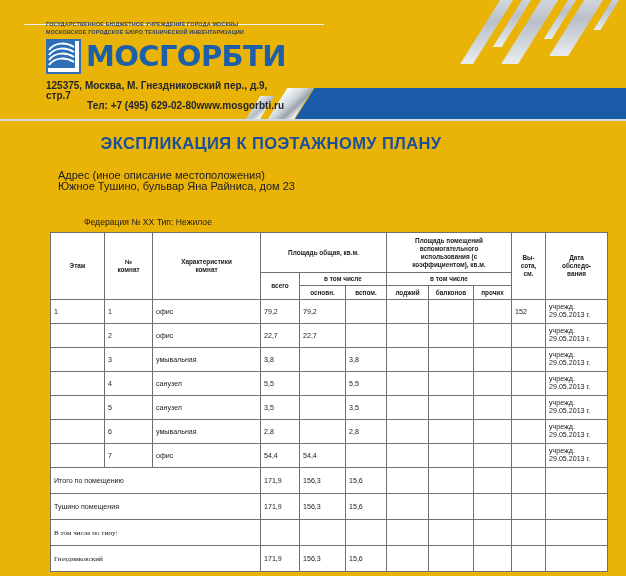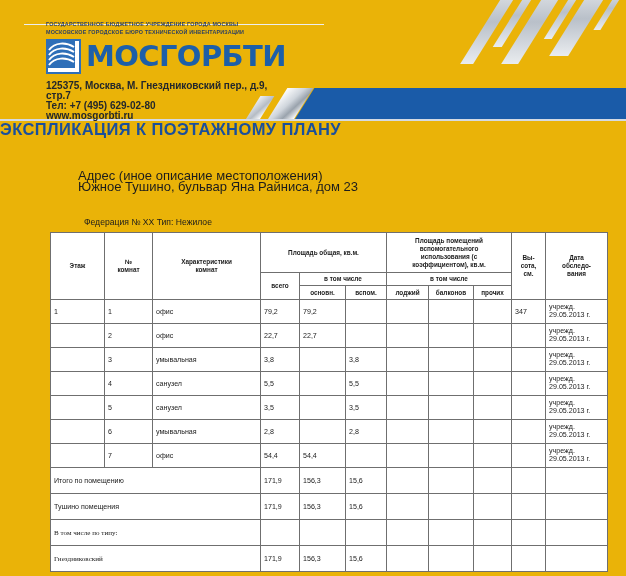--- a/index.html
+++ b/index.html
@@ -139,42 +139,41 @@
     margin-top: 7px;
     font-size: 10px;
     line-height: 10px;
     color: #23272b;
     font-weight: bold;
     width: 238px;
   }
   .contact .row2 {
     display: flex;
     justify-content: flex-end;
-    flex-direction: column;
   }
 
   
   .doc-title {
     position: absolute;
-    left: 0; top: 120px;
+    left: 0; top: 134px;
     width: 542px;
-    text-align: left;
+    text-align: center;
     font-size: 16.5px;
     font-weight: bold;
     color: #1a4f9c;
     letter-spacing: 0.4px;
   }
 
   
   .address-block {
     position: absolute;
-    left: 78px;
+    left: 58px;
     top: 170px;
     width: 520px;
-    font-size: 13px;
+    font-size: 11px;
     line-height: 11.4px;
     color: #1c1c1c;
   }
   .premise-line {
     position: absolute;
     left: 84px;
     top: 217px;
     font-size: 8.6px;
     color: #1c1c1c;
   }
@@ -348,21 +347,21 @@
           <tr>
             <td class="num">1</td>
             <td class="num">1</td>
             <td>офис</td>
             <td class="num">79,2</td>
             <td class="num">79,2</td>
             <td class="num"></td>
             <td class="num"></td>
             <td class="num"></td>
             <td class="num"></td>
-            <td class="num">347</td>
+            <td class="num">152</td>
             <td class="date-cell">
               <div>учрежд.</div>
               <div>29.05.2013 г.</div>
             </td>
           </tr>
           <tr>
             <td class="num"></td>
             <td class="num">2</td>
             <td>офис</td>
             <td class="num">22,7</td>

